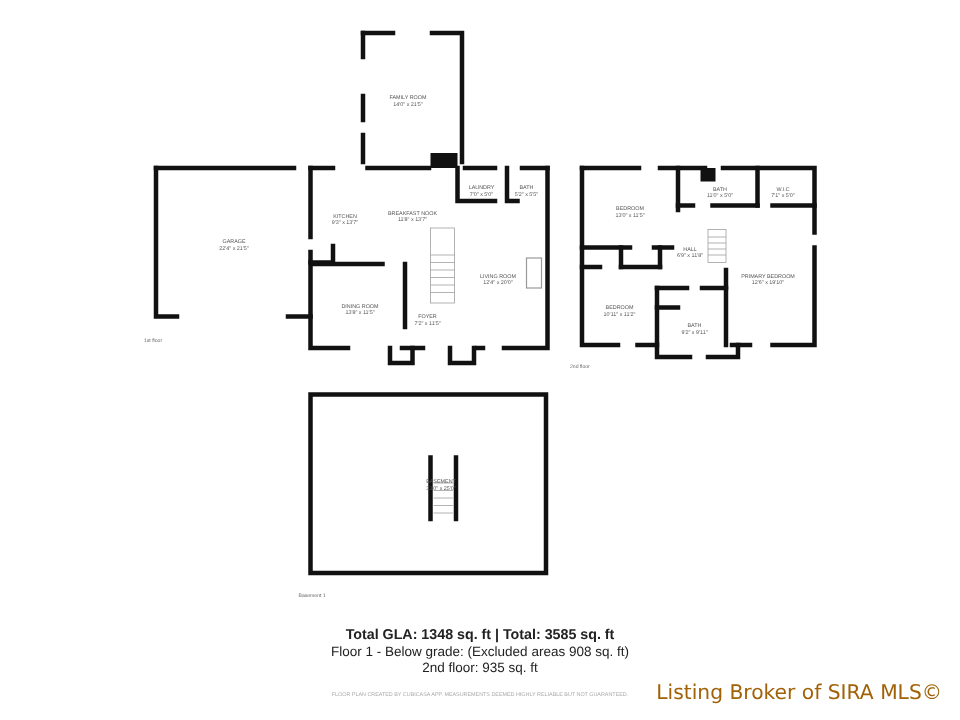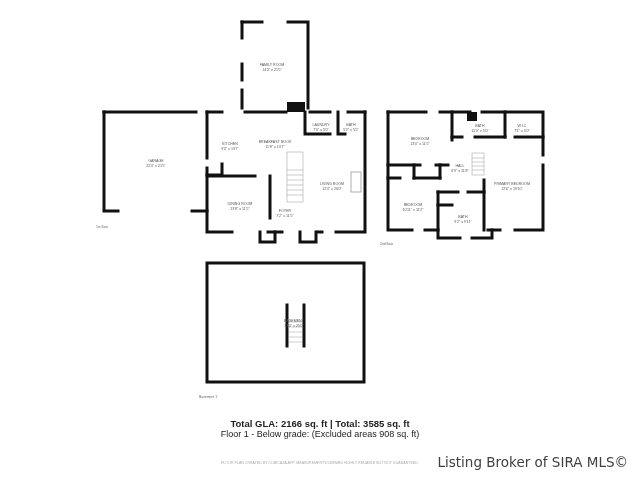--- a/index.html
+++ b/index.html
@@ -4,21 +4,21 @@
 <style>
   html, body { margin:0; padding:0; background:#ffffff; }
   body { width:640px; height:480px; position:relative; overflow:hidden; font-family:"Liberation Sans", sans-serif; }
   svg.plan { position:absolute; left:0; top:0; }
   .rl { font-family:"Liberation Sans", sans-serif; fill:#555; font-size:3.6px; text-anchor:middle; }
   .fl { font-family:"Liberation Sans", sans-serif; fill:#666; font-size:3.4px; }
   .summary { position:absolute; left:0; width:640px; top:418px; text-align:center; color:#222; }
   .summary .t1 { font-weight:bold; font-size:9.5px; line-height:11px; }
   .summary .ln { font-size:9px; line-height:10.5px; }
   .disclaimer { position:absolute; left:0; width:640px; top:461px; text-align:center; font-size:3.6px; color:#aaa; }
-  .broker { position:absolute; right:12px; top:454px; font-size:13.5px; color:#404040; font-family:"DejaVu Sans", sans-serif; }
+  .broker { position:absolute; right:12px; top:454px; font-size:13.5px; color:#a16207; font-family:"DejaVu Sans", sans-serif; }
 </style>
 </head>
 <body>
 
 <svg class="plan" width="640" height="480" viewBox="0 0 640 480" xmlns="http://www.w3.org/2000/svg">
   <g fill="none" stroke="#111" stroke-width="3" stroke-linecap="square">
 
     <g>
       <path d="M104,112 L196,112"></path>
       <path d="M104,112 L104,211 L118,211"></path>
@@ -118,17 +118,18 @@
   <text class="rl" x="463" y="218"><tspan>BATH</tspan><tspan x="463" dy="4.5">9'2" x 9'11"</tspan></text>
 
   <text class="rl" x="294" y="322"><tspan>BASEMENT</tspan><tspan x="294" dy="4.5">33'0" x 25'0"</tspan></text>
 
   <text class="fl" x="96" y="228">1st floor</text>
   <text class="fl" x="380" y="245">2nd floor</text>
   <text class="fl" x="199" y="398">Basement 1</text>
 </svg>
 
 <div class="summary">
-  <div class="t1">Total GLA: 2166 sq. ft | Total: 3585 sq. ft</div>
+  <div class="t1">Total GLA: 1348 sq. ft | Total: 3585 sq. ft</div>
   <div class="ln">Floor 1 - Below grade: (Excluded areas 908 sq. ft)</div>
+  <div class="ln">2nd floor: 935 sq. ft</div>
 </div>
 <div class="disclaimer">FLOOR PLAN CREATED BY CUBICASA APP. MEASUREMENTS DEEMED HIGHLY RELIABLE BUT NOT GUARANTEED.</div>
 <div class="broker">Listing Broker of SIRA MLS©</div>
 
 </body></html>

